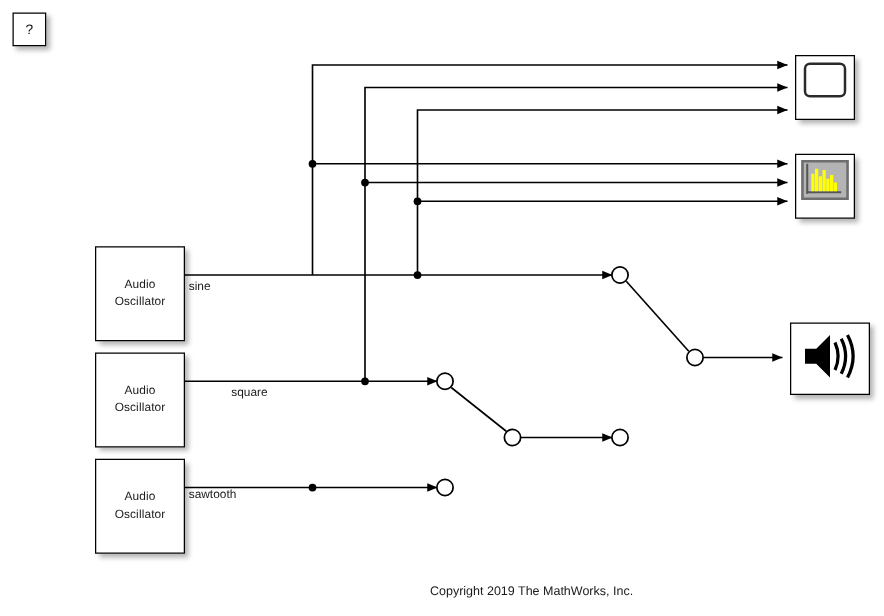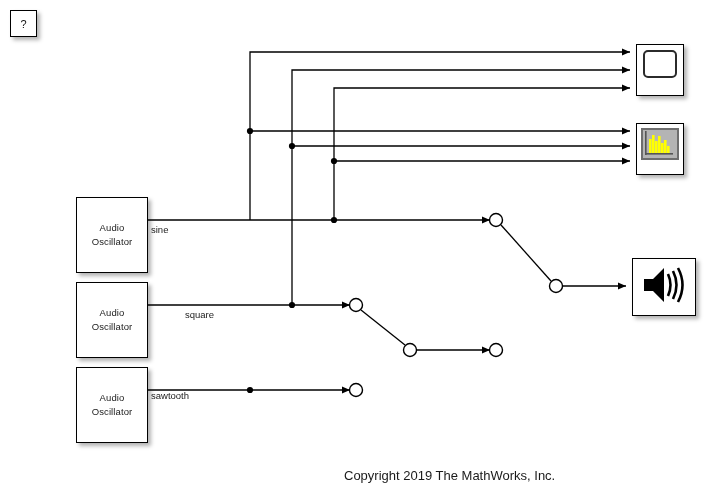--- a/index.html
+++ b/index.html
@@ -93,21 +93,21 @@
   .sig-label {
     position: absolute;
     font-size: 9.5px;
     color: #1a1a1a;
     white-space: nowrap;
     text-align: center;
   }
   
   .copyright {
     position: absolute;
-    font-size: 13px;
+    font-size: 10px;
     color: #1a1a1a;
     white-space: nowrap;
   }
 </style>
 </head>
 <body>
 
 <div id="canvas">
 
   <svg class="wires" viewBox="0 0 707 493" xmlns="http://www.w3.org/2000/svg">

